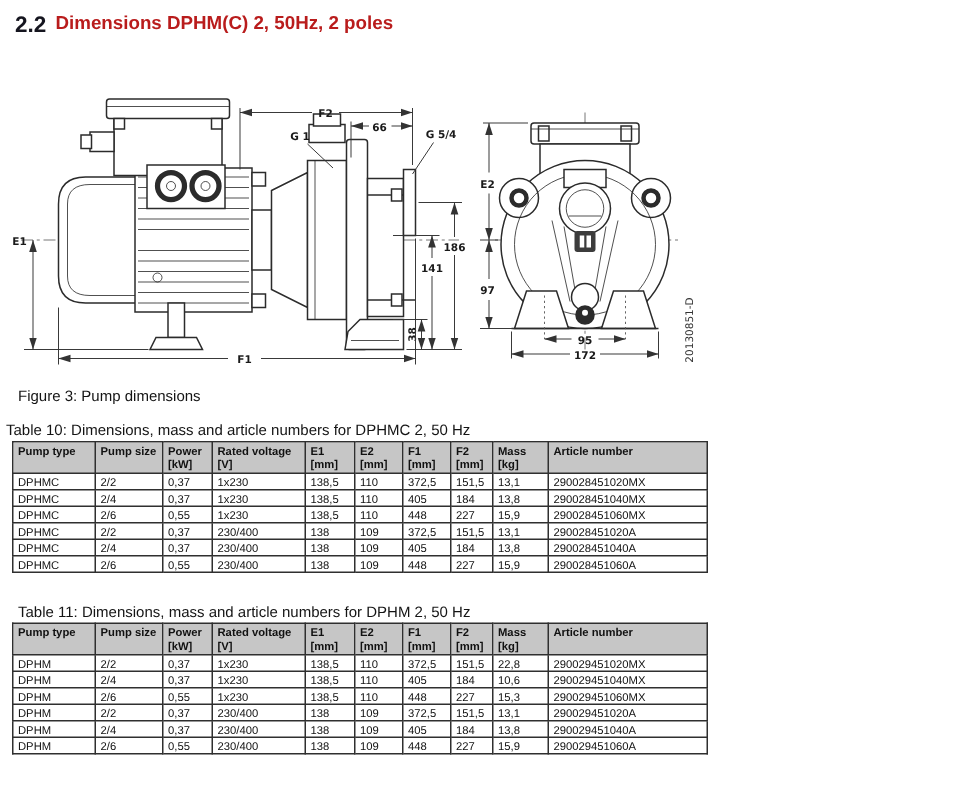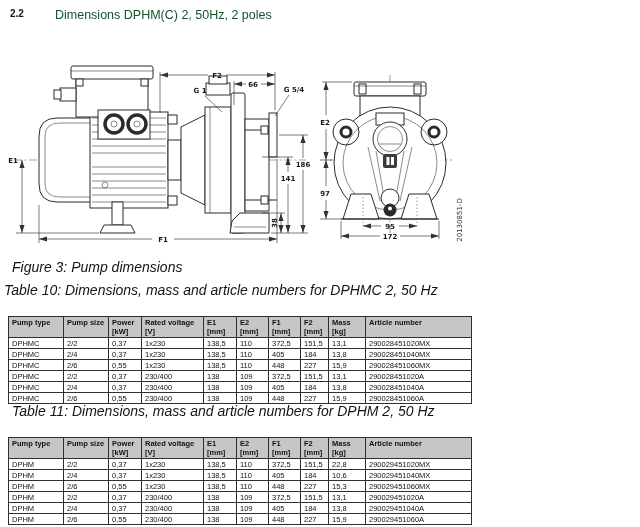--- a/index.html
+++ b/index.html
@@ -1,25 +1,25 @@
 <!DOCTYPE html>
 <html><head>
 <meta charset="utf-8">
 <style>
   html,body{margin:0;padding:0;}
   body{width:640px;height:527px;background:#fff;position:relative;overflow:hidden;
        font-family:"Liberation Sans", sans-serif;color:#111;}
   .abs{position:absolute;}
-  .title-num{left:10px;top:8px;font-size:10px;font-weight:bold;color:#15151f;}
-  .title-txt{left:55px;top:8px;font-size:12.5px;font-weight:normal;color:#14532d;}
-  .caption{font-style:italic;font-size:14px;color:#141414;white-space:nowrap;}
+  .title-num{left:10px;top:8px;font-size:15px;font-weight:bold;color:#15151f;}
+  .title-txt{left:37px;top:8px;font-size:12.5px;font-weight:bold;color:#b91c1c;}
+  .caption{font-size:10px;color:#141414;white-space:nowrap;}
   #fig-cap{left:12px;top:259px;}
   #t10-cap{left:4px;top:282px;}
   #t11-cap{left:12px;top:403px;text-align:center;}
-  table.spec{border-collapse:collapse;table-layout:fixed;font-size:7.5px;line-height:9px;margin-top:22px;}
+  table.spec{border-collapse:collapse;table-layout:fixed;font-size:7.5px;line-height:9px;}
   table.spec th, table.spec td{border:1px solid #2f2f2f;padding:1px 1px 0 3px;
        text-align:left;vertical-align:top;overflow:hidden;white-space:nowrap;}
   table.spec th{background:#c6c6c6;font-weight:bold;height:19px;}
   table.spec td{height:9px;background:#fff;}
   #table-10{left:8px;top:294px;}
   #table-11{left:8px;top:415px;}
   
   .df{fill:#fff;stroke:#2b2b2b;stroke-width:1;}
   .dl{stroke:#2b2b2b;stroke-width:1;fill:none;}
   .dt{stroke:#2b2b2b;stroke-width:0.55;fill:none;}

